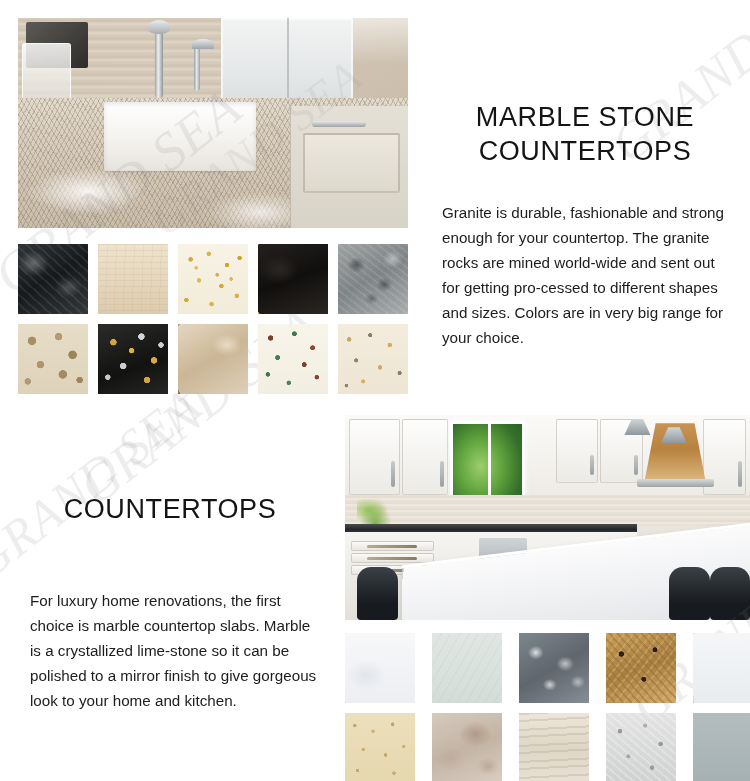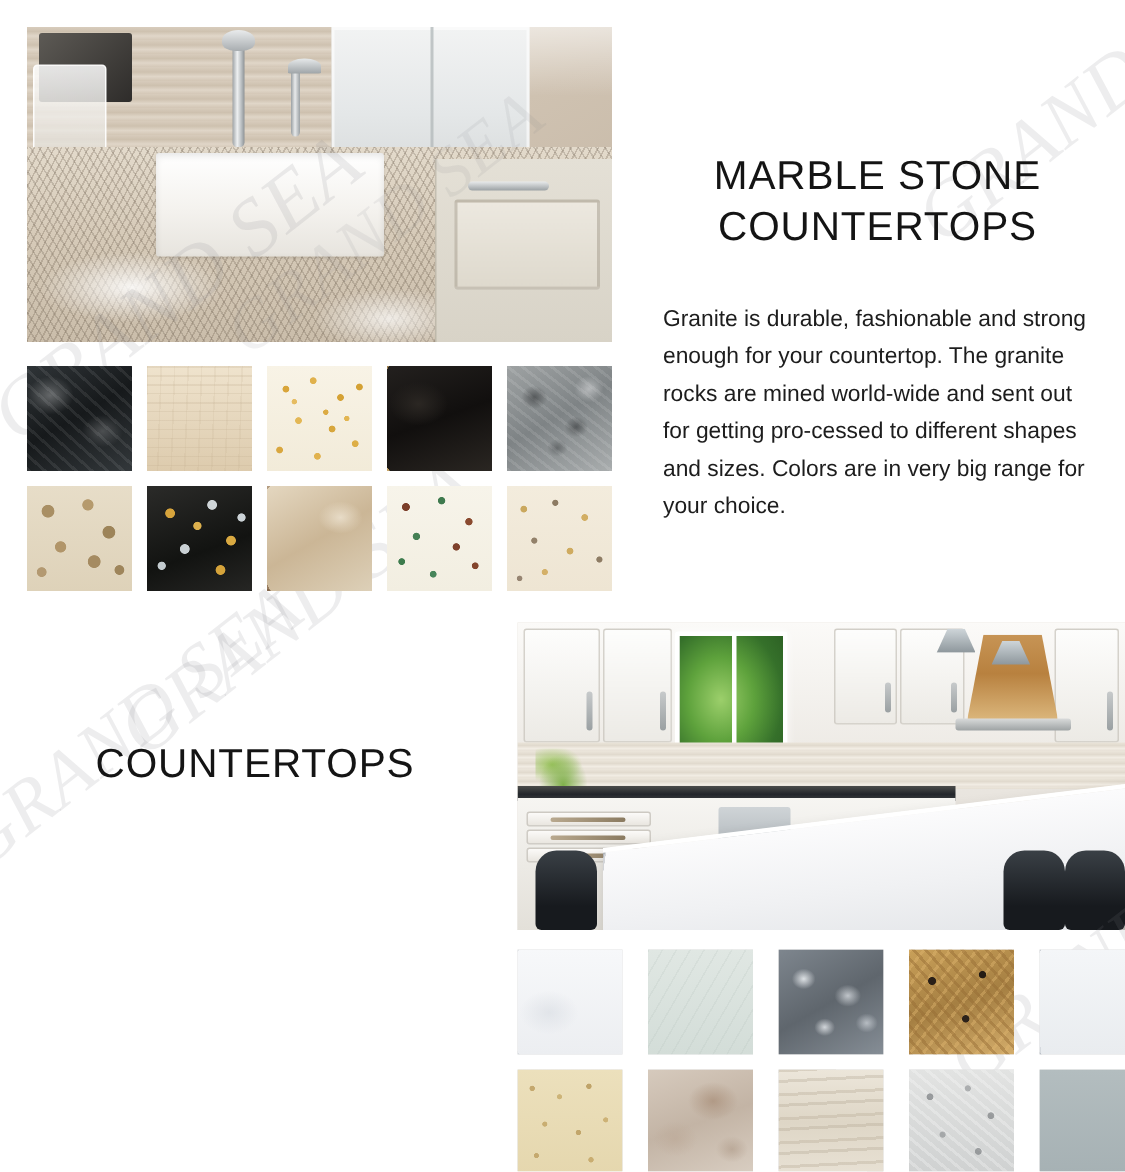--- a/index.html
+++ b/index.html
@@ -555,20 +555,21 @@
       <div class="mk-stool" style="left:3%;"></div>
       <div class="mk-stool" style="right:10%;"></div>
       <div class="mk-stool" style="right:0%;"></div>
     </div>
   </div>
 
   <div class="heading" style="left:15px; top:492px; width:310px;">
     <div>COUNTERTOPS</div>
   </div>
 
+  <div class="body-text" style="left:30px; top:588px; width:290px;">For luxury home renovations, the first choice is marble countertop slabs. Marble is a crystallized lime-stone so it can be polished to a mirror finish to give gorgeous look to your home and kitchen.</div>
 
   <div class="swatch-grid" style="left:345px; top:633px; grid-template-columns:repeat(5,70px); grid-auto-rows:70px; column-gap:17px; row-gap:10px;">
     <div class="swatch">
         <div class="tex t-white-marble-soft"></div>
       </div>
     <div class="swatch">
         <div class="tex t-pale-green"></div>
       </div>
     <div class="swatch">
         <div class="tex t-grey-crystal"></div>

